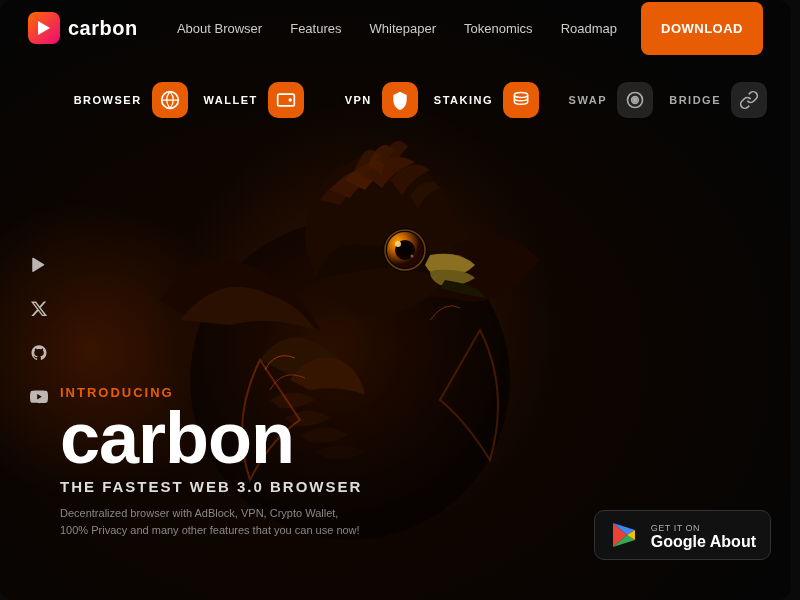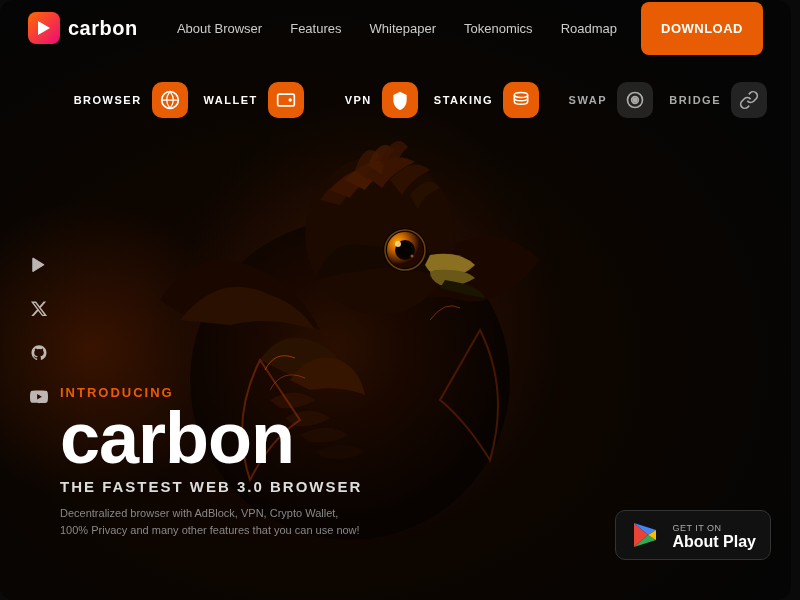--- a/index.html
+++ b/index.html
@@ -481,17 +481,17 @@
     <div class="play-icon-area">
       <svg width="32" height="32" viewBox="0 0 32 32">
         <path d="M4 4 L4 28 L18 16 Z" fill="#ea4335"></path>
         <path d="M4 4 L18 16 L26 11 Z" fill="#4285f4"></path>
         <path d="M4 28 L18 16 L26 21 Z" fill="#34a853"></path>
         <path d="M26 11 L18 16 L26 21 Z" fill="#fbbc04"></path>
       </svg>
     </div>
     <div class="google-play-text-area">
       <span class="get-it-on">GET IT ON</span>
-      <span class="google-play-label">About Play</span>
+      <span class="google-play-label">Google About</span>
     </div>
   </div>
 
 </div>
 
 </body></html>

